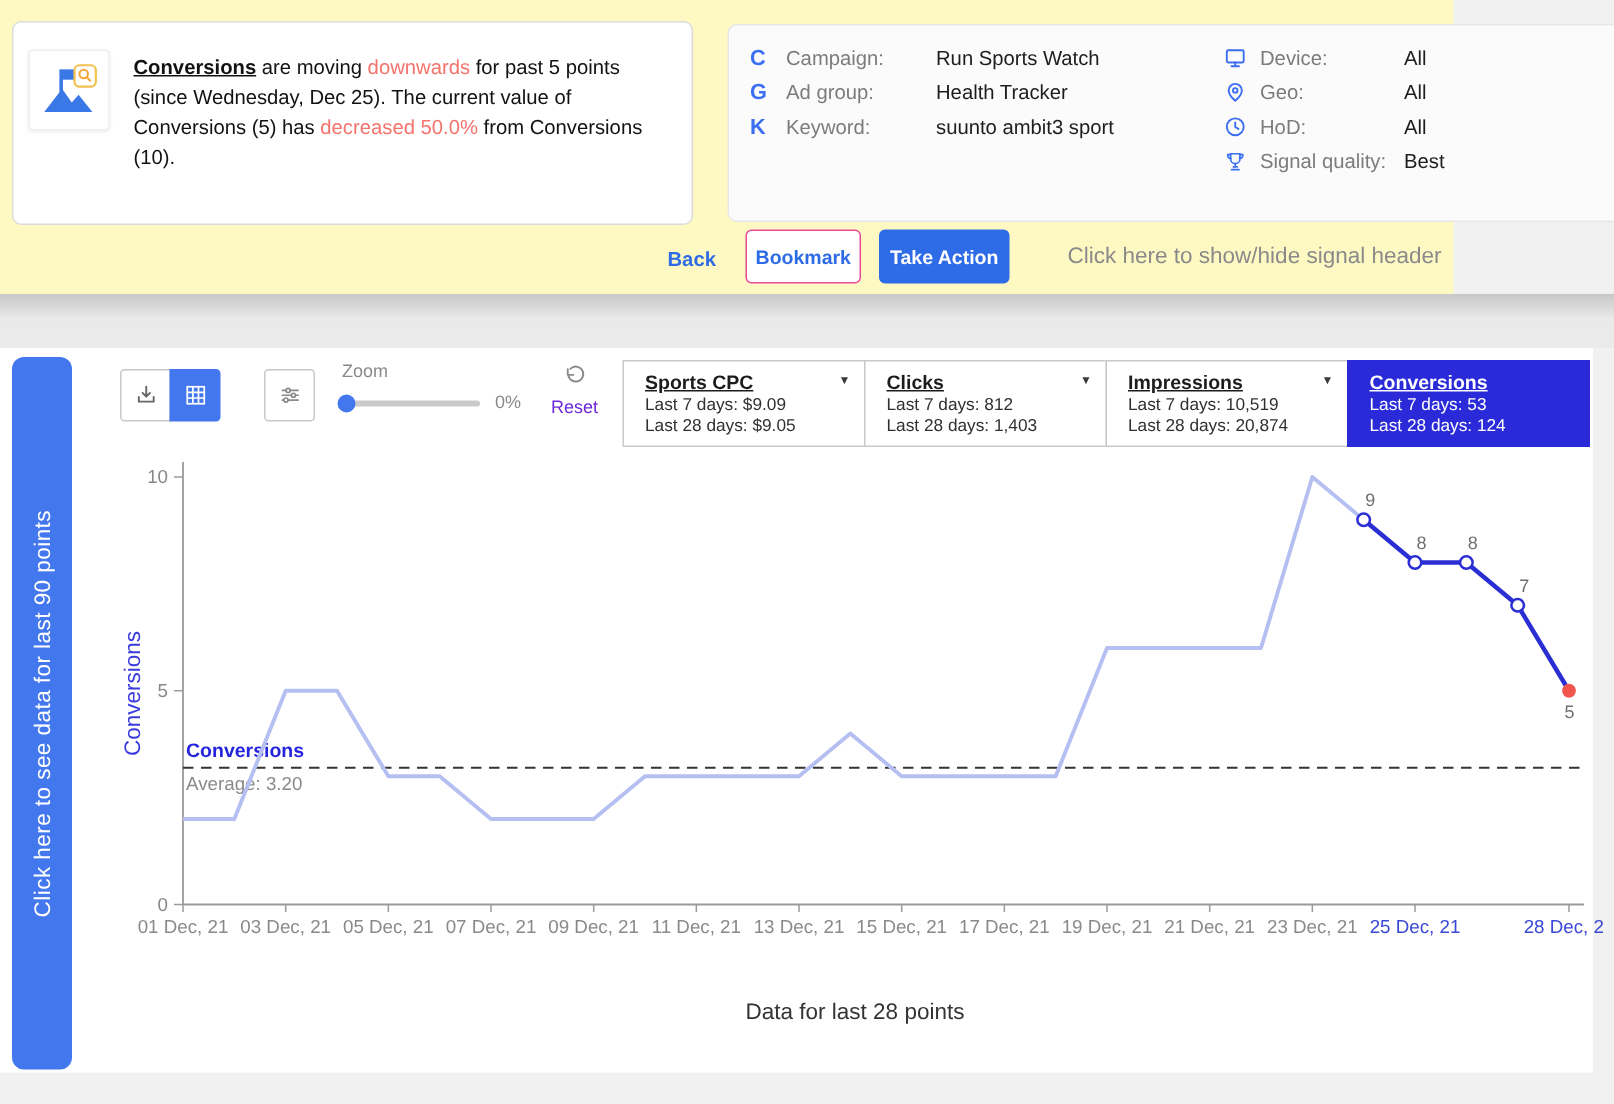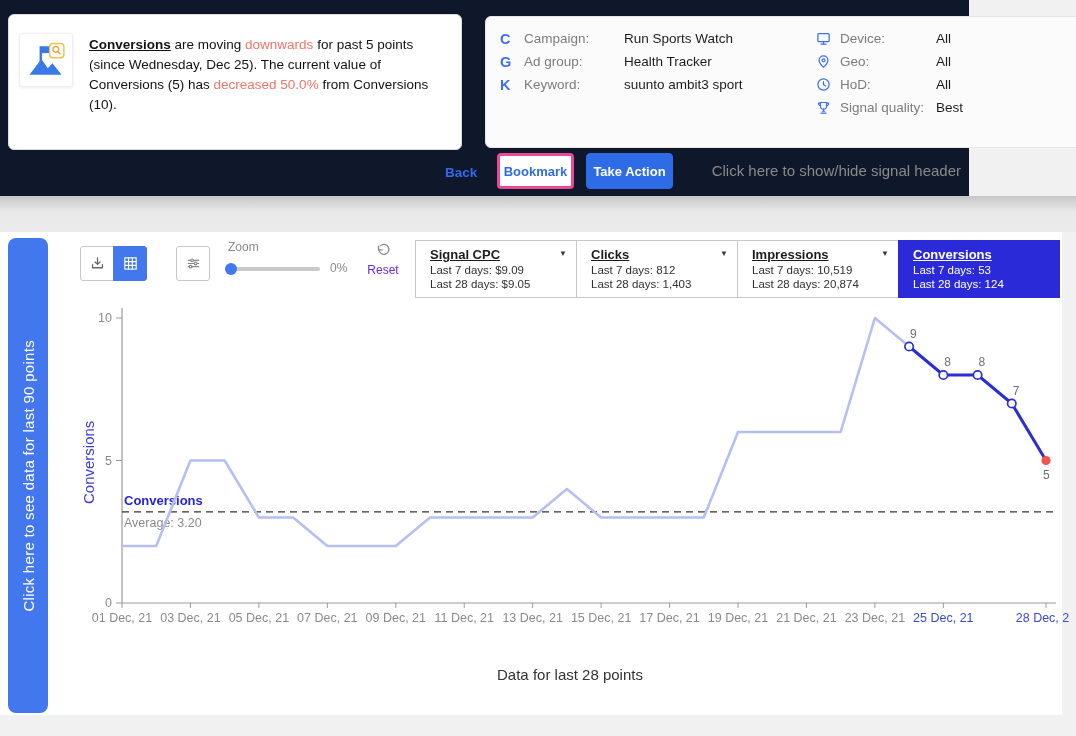--- a/index.html
+++ b/index.html
@@ -2,21 +2,21 @@
 <html><head>
 <meta charset="utf-8">
 <style>
   * { margin:0; padding:0; box-sizing:border-box; }
   html,body { background:#f1f1f1; }
   .page {
     position:relative; width:1076px; height:736px; overflow:hidden;
     font-family:"Liberation Sans", sans-serif; background:#f1f1f1;
   }
   
-  .header-section { position:absolute; left:0; top:0; width:969px; height:196px; background:#0f172a; }
+  .header-section { position:absolute; left:0; top:0; width:969px; height:196px; background:#fef9c3; }
   .signal-card {
     position:absolute; left:8px; top:14px; width:454px; height:136px;
     background:#fff; border:1px solid #dcdcdc; border-radius:6px;
   }
   .icon-box {
     position:absolute; left:10px; top:18px; width:54px; height:54px;
     background:#fff; border:1px solid #efefef; border-radius:3px;
     box-shadow:0 1px 3px rgba(0,0,0,.08);
     display:flex; align-items:center; justify-content:center;
   }
@@ -36,21 +36,21 @@
   .detail-row .d-icon { width:24px; display:flex; align-items:center; }
   .letter-icon { font-weight:bold; color:#3b6ef0; font-size:14.5px; }
   .detail-row .d-label { color:#7c7c7c; font-size:13.5px; }
   .detail-col1 .d-label { width:100px; }
   .detail-col2 .d-label { width:96px; }
   .detail-row .d-value { color:#1d1d1d; font-size:13.5px; }
   
   .back-link { position:absolute; left:445px; top:165px; color:#2e6be6; font-size:13.5px; font-weight:bold; cursor:pointer; }
   .bookmark-btn {
     position:absolute; left:497px; top:153px; width:77px; height:36px;
-    background:#fff; border:3px solid #ec4899; border-radius:4px;
+    background:#fff; border:1px solid #ec4899; border-radius:4px;
     color:#2e6be6; font-size:13px; font-weight:bold; cursor:pointer;
     display:flex; align-items:center; justify-content:center; font-family:inherit;
   }
   .take-action-btn {
     position:absolute; left:586px; top:153px; width:87px; height:36px;
     background:#2e6be6; border:1px solid #2e6be6; border-radius:4px;
     color:#fff; font-size:13px; font-weight:bold; cursor:pointer;
     display:flex; align-items:center; justify-content:center; font-family:inherit;
   }
   .toggle-header { position:absolute; right:8px; top:162px; color:#8a8a8a; font-size:15px; cursor:pointer; }
@@ -241,21 +241,21 @@
         <svg width="15" height="15" viewBox="0 0 24 24" fill="none" stroke="#8a8a8a" stroke-width="2" stroke-linecap="round" stroke-linejoin="round">
             <path d="M4 5v6h6"></path>
             <path d="M4.6 11a8 8 0 1 0 2.2-6.4"></path>
           </svg>
       </div>
       <div class="reset-label">Reset</div>
     </div>
 
     <div class="metric-tabs">
       <div class="metric-tab">
-        <div class="m-label">Signal CPC</div>
+        <div class="m-label">Sports CPC</div>
         <div class="m-line">Last 7 days: $9.09</div>
         <div class="m-line">Last 28 days: $9.05</div>
         <span class="m-caret">▼</span>
       </div>
       <div class="metric-tab">
         <div class="m-label">Clicks</div>
         <div class="m-line">Last 7 days: 812</div>
         <div class="m-line">Last 28 days: 1,403</div>
         <span class="m-caret">▼</span>
       </div>

